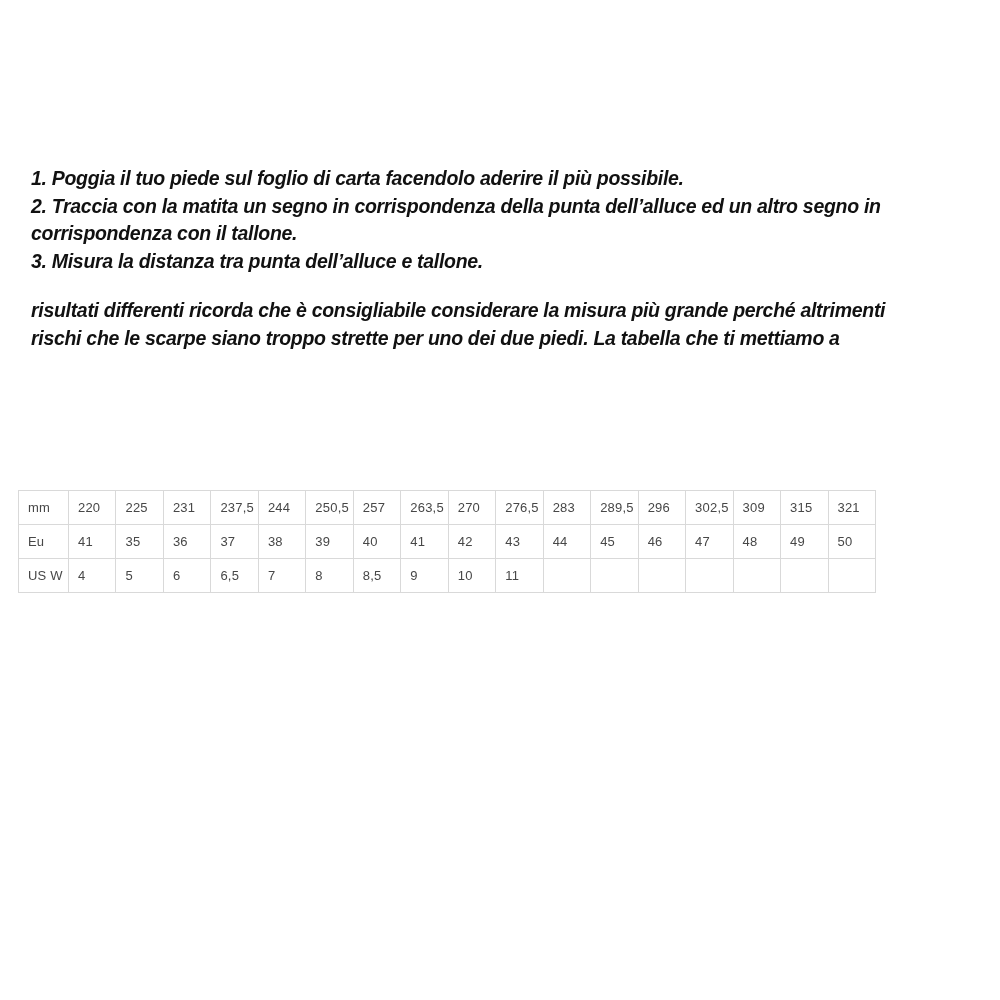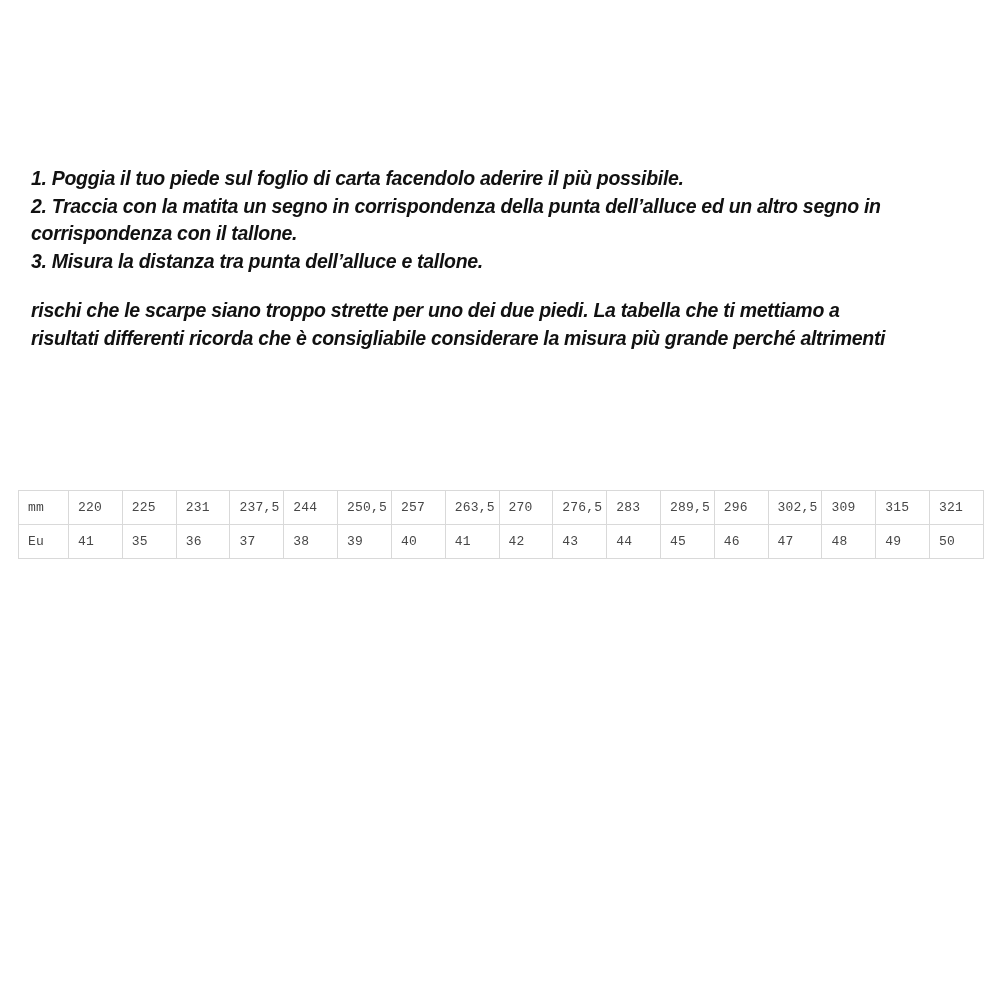--- a/index.html
+++ b/index.html
@@ -21,24 +21,24 @@
     line-height: 27.5px;
     letter-spacing: -0.3px;
     white-space: nowrap;
   }
   .instructions { top: 165px; }
   .advice { top: 297px; }
   .size-table {
     position: absolute;
     left: 18px;
     top: 490px;
-    width: 966px;
+    width: 858px;
     border-collapse: collapse;
     table-layout: fixed;
-    font-family: Liberation Mono, monospace;
+    font-family: Liberation Sans, sans-serif;
     font-size: 13px;
     letter-spacing: 0.2px;
     color: var(--table-text, #474747);
   }
   .size-table td {
     border: 1px solid var(--table-border, #d9d9d9);
     height: 33px;
     padding: 0 2px 0 9px;
     overflow: hidden;
     vertical-align: middle;
@@ -51,22 +51,22 @@
 <div class="page">
 
   <section class="text-block instructions">
     <div class="text-line">1. Poggia il tuo piede sul foglio di carta facendolo aderire il più possibile.</div>
     <div class="text-line">2. Traccia con la matita un segno in corrispondenza della punta dell’alluce ed un altro segno in</div>
     <div class="text-line">corrispondenza con il tallone.</div>
     <div class="text-line">3. Misura la distanza tra punta dell’alluce e tallone.</div>
   </section>
 
   <section class="text-block advice">
+    <div class="text-line">risultati differenti ricorda che è consigliabile considerare la misura più grande perché altrimenti</div>
     <div class="text-line">rischi che le scarpe siano troppo strette per uno dei due piedi. La tabella che ti mettiamo a</div>
-    <div class="text-line">risultati differenti ricorda che è consigliabile considerare la misura più grande perché altrimenti</div>
   </section>
 
   <table class="size-table" style="--table-border: #d9d9d9; --table-text: #474747;">
     <colgroup id="size-table-cols">
         <col style="width: 50px;">
         <col>
         <col>
         <col>
         <col>
         <col>
@@ -117,16 +117,36 @@
           <td>42</td>
           <td>43</td>
           <td>44</td>
           <td>45</td>
           <td>46</td>
           <td>47</td>
           <td>48</td>
           <td>49</td>
           <td>50</td>
         </tr>
+        <tr>
+          <td>US W</td>
+          <td>4</td>
+          <td>5</td>
+          <td>6</td>
+          <td>6,5</td>
+          <td>7</td>
+          <td>8</td>
+          <td>8,5</td>
+          <td>9</td>
+          <td>10</td>
+          <td>11</td>
+          <td></td>
+          <td></td>
+          <td></td>
+          <td></td>
+          <td></td>
+          <td></td>
+          <td></td>
+        </tr>
       </tbody>
   </table>
 
 </div>
 
 </body></html>

